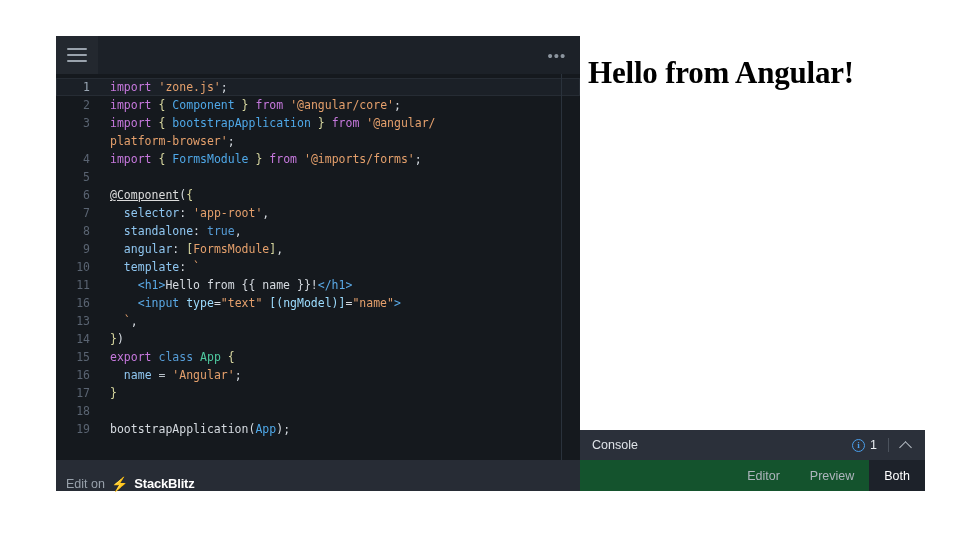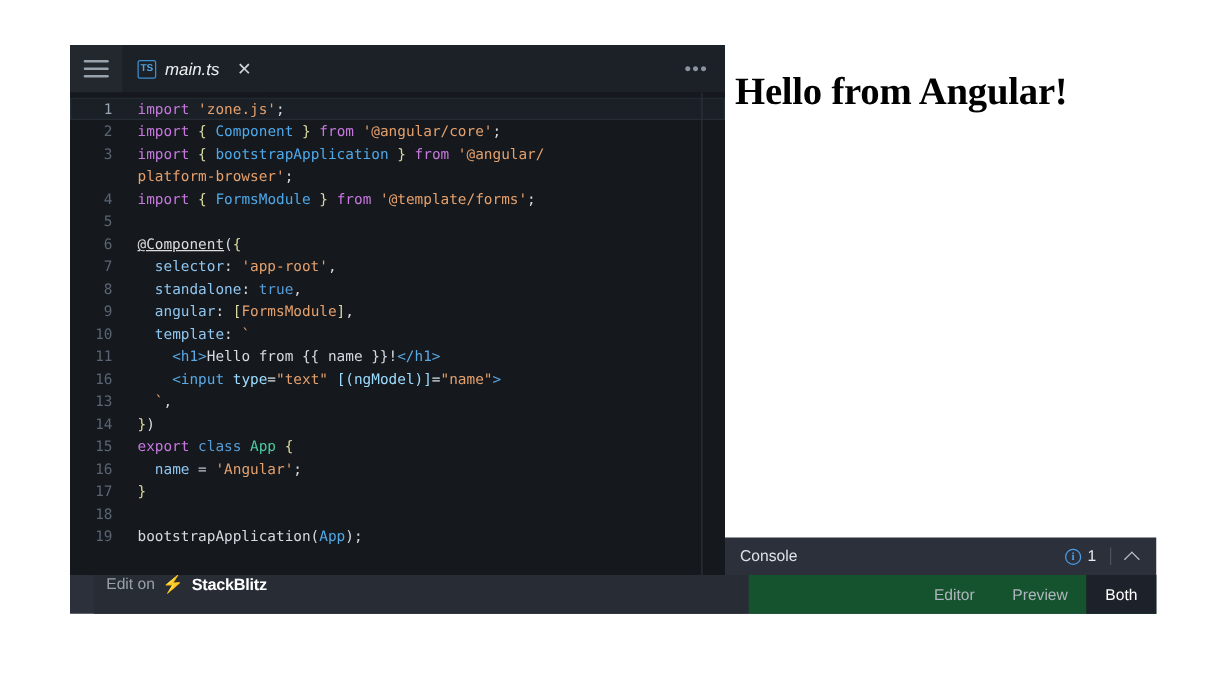--- a/index.html
+++ b/index.html
@@ -187,23 +187,22 @@
 
   
   .footer {
     flex: 0 0 31px; height: 31px;
     background: #2b303a;
     display: flex; align-items: stretch;
   }
   .footer-left {
     width: 524px; flex: 0 0 524px;
     background: #272c35;
-    display: flex; align-items: flex-start; gap: 6px;
+    display: flex; align-items: flex-end; gap: 6px;
     padding-left: 10px;
-    margin-left: 19px;
   }
   .edit-on { color: #98a1ab; font-size: 12.5px; }
   .bolt { color: #3b8ef0; font-size: 14px; line-height: 1; }
   .sb-name { color: #ffffff; font-size: 13px; font-weight: 700; letter-spacing: -0.2px; }
 
   .footer-right {
     flex: 1 1 auto; display: flex; align-items: stretch;
     justify-content: flex-end; background: #14532d;
   }
   .vtab {
@@ -222,25 +221,20 @@
     <div class="embed-body">
 
       <div class="editor-col">
 
         <div class="tabbar">
           <div class="hamburger">
             <i></i>
             <i></i>
             <i></i>
           </div>
-          <div class="tab">
-            <span class="ts-icon">TS</span>
-            <span class="tab-label">main.ts</span>
-            <span class="tab-close">✕</span>
-          </div>
           <div class="tab-more">•••</div>
         </div>
 
         <div class="code-wrap">
           <div class="code" id="code-body">
               <div class="line cur">
                 <span class="ln">1</span>
                 <span class="lt"><span class="k">import</span><span class="cn"> </span><span class="s">'zone.js'</span><span class="cn">;</span></span>
               </div>
               <div class="line">
@@ -250,21 +244,21 @@
               <div class="line">
                 <span class="ln">3</span>
                 <span class="lt"><span class="k">import</span><span class="cn"> </span><span class="br">{</span><span class="cn"> </span><span class="id">bootstrapApplication</span><span class="cn"> </span><span class="br">}</span><span class="cn"> </span><span class="k">from</span><span class="cn"> </span><span class="s">'@angular/</span></span>
               </div>
               <div class="line">
                 <span class="ln"></span>
                 <span class="lt"><span class="s">platform-browser'</span><span class="cn">;</span></span>
               </div>
               <div class="line">
                 <span class="ln">4</span>
-                <span class="lt"><span class="k">import</span><span class="cn"> </span><span class="br">{</span><span class="cn"> </span><span class="id">FormsModule</span><span class="cn"> </span><span class="br">}</span><span class="cn"> </span><span class="k">from</span><span class="cn"> </span><span class="s">'@template/forms'</span><span class="cn">;</span></span>
+                <span class="lt"><span class="k">import</span><span class="cn"> </span><span class="br">{</span><span class="cn"> </span><span class="id">FormsModule</span><span class="cn"> </span><span class="br">}</span><span class="cn"> </span><span class="k">from</span><span class="cn"> </span><span class="s">'@imports/forms'</span><span class="cn">;</span></span>
               </div>
               <div class="line">
                 <span class="ln">5</span>
                 <span class="lt">&nbsp;</span>
               </div>
               <div class="line">
                 <span class="ln">6</span>
                 <span class="lt"><span class="dec">@Component</span><span class="cn">(</span><span class="br">{</span></span>
               </div>
               <div class="line">

